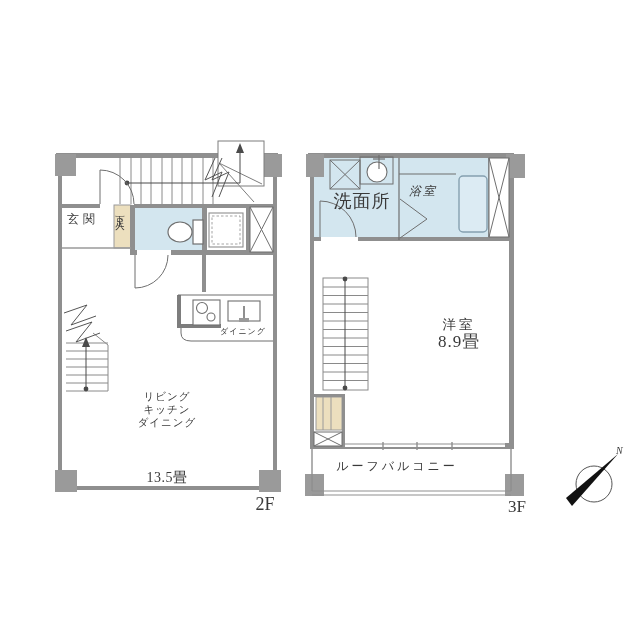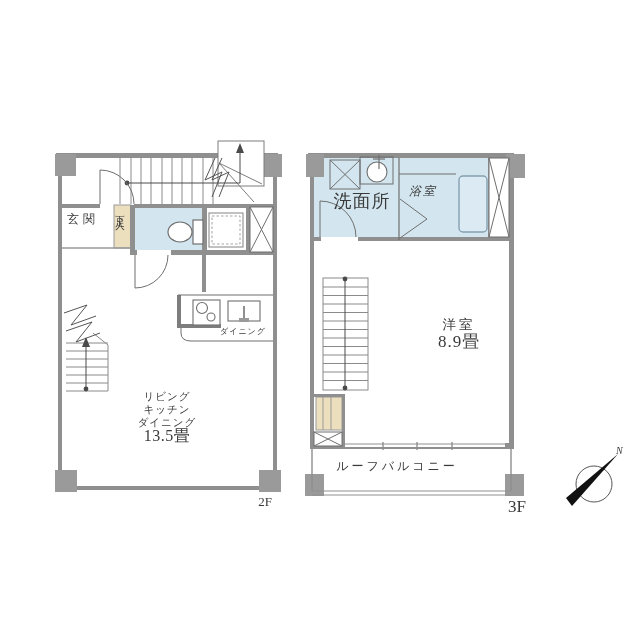--- a/index.html
+++ b/index.html
@@ -7,22 +7,22 @@
     position:relative;width:640px;height:640px;background:#ffffff;overflow:hidden;
     font-family:"Liberation Serif","DejaVu Serif",serif;color:#3a3a3a;
   }
   #drawing{position:absolute;left:0;top:0;}
   .lbl{position:absolute;white-space:nowrap;color:#3a3a3a;}
   .ctr{text-align:center;}
   .lbl-entrance{left:58px;top:211px;width:46px;font-size:12px;letter-spacing:4px;text-indent:4px;}
   .lbl-shoe{left:113px;top:208px;height:46px;font-size:9.5px;letter-spacing:2.5px;writing-mode:vertical-rl;}
   .lbl-counter{left:216px;top:326px;width:54px;font-size:8px;letter-spacing:1px;}
   .lbl-ldk{left:125px;top:390px;width:84px;font-size:10.5px;letter-spacing:1px;line-height:13px;}
-  .lbl-ldk .sz{font-size:16px;letter-spacing:0.5px;}
-  .lbl-f2{left:248px;top:494px;width:34px;font-size:13px;}
+  .lbl-ldk .sz{font-size:14px;letter-spacing:0.5px;margin-top:42px;}
+  .lbl-f2{left:248px;top:494px;width:34px;font-size:18px;}
   .lbl-washroom{left:328px;top:189px;width:68px;font-size:18px;letter-spacing:1px;text-align:center;}
   .lbl-bath{left:401px;top:183px;width:44px;font-size:12px;letter-spacing:2px;font-style:italic;}
   .lbl-room{left:414px;top:316px;width:90px;font-size:13.5px;letter-spacing:3px;line-height:17px;}
   .lbl-room .sz{font-size:17px;letter-spacing:1px;}
   .lbl-balcony{left:321px;top:458px;width:152px;font-size:12px;letter-spacing:3px;}
   .lbl-f3{left:500px;top:497px;width:34px;font-size:17px;}
   .lbl-north{left:616px;top:445px;font-size:10px;font-style:italic;}
 </style>
 </head>
 <body>

